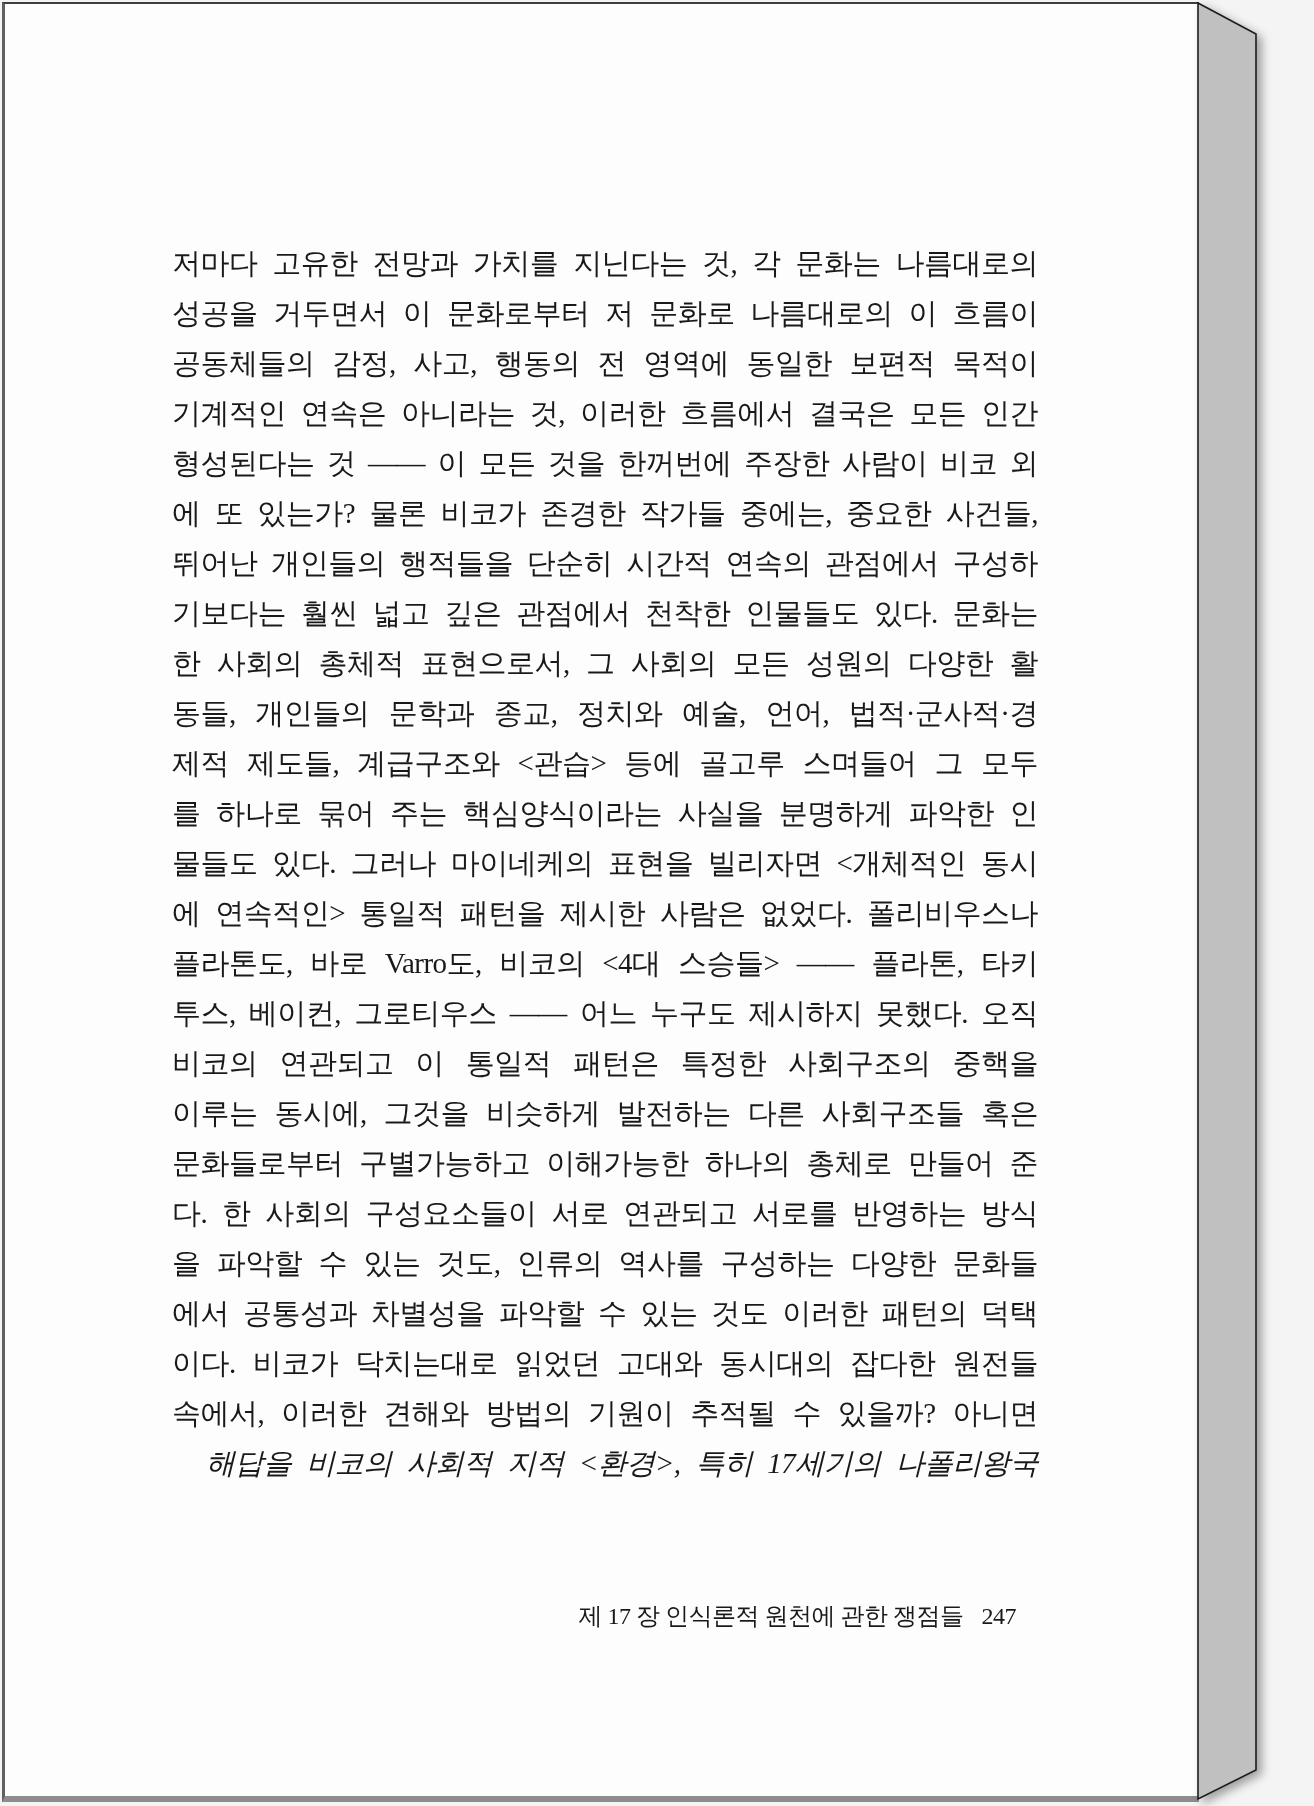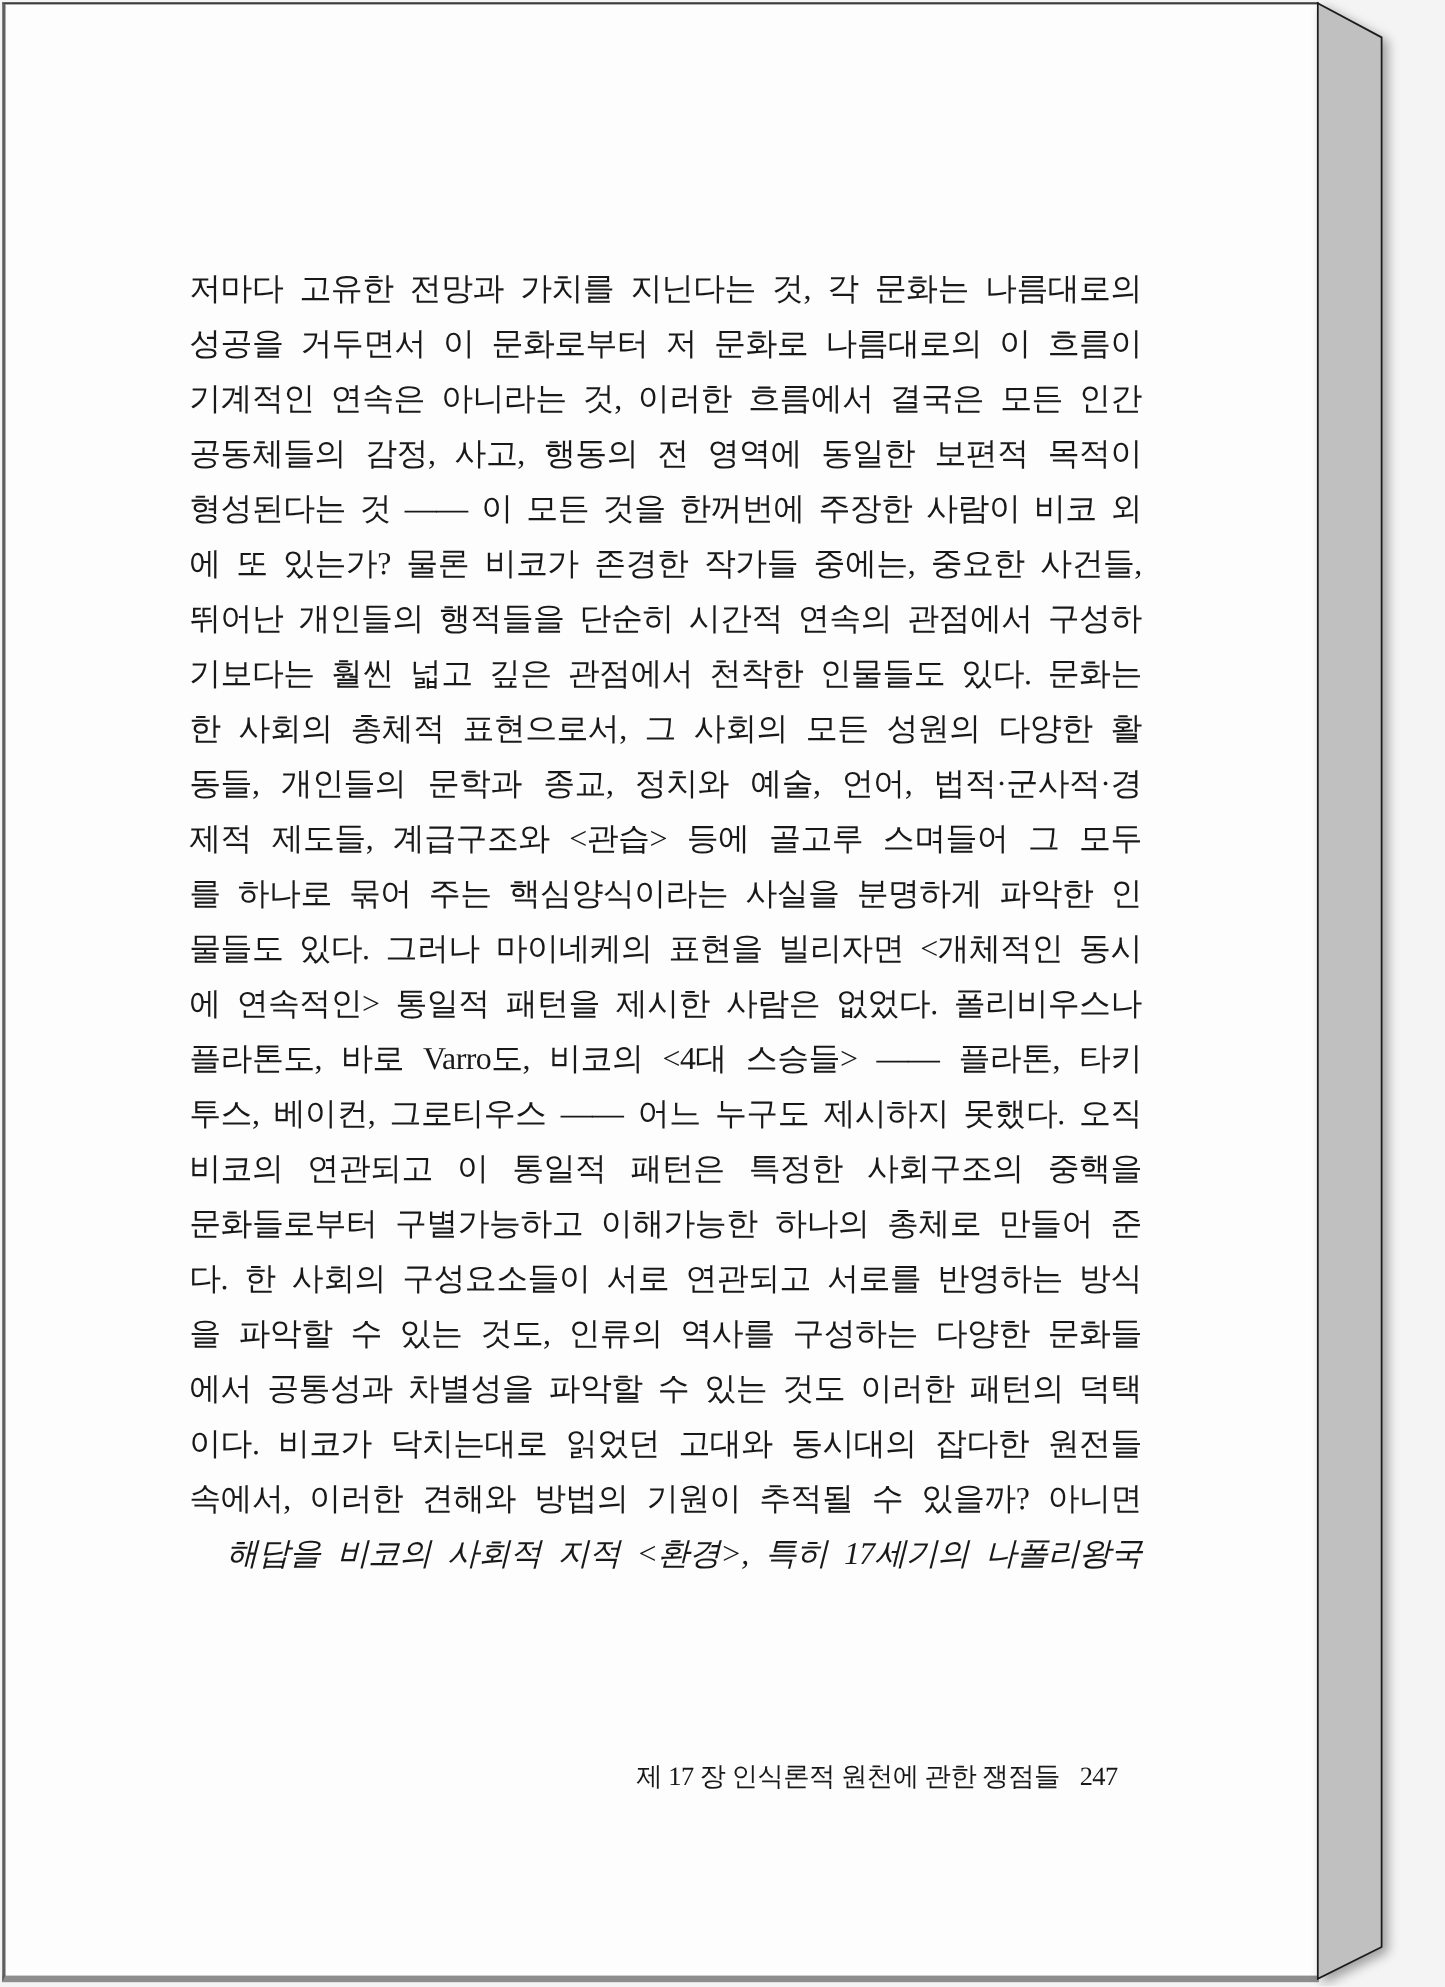--- a/index.html
+++ b/index.html
@@ -84,35 +84,36 @@
 </head>
 <body>
 
 <div class="canvas">
 
   <div class="page">
 
     <div class="text-block">
       <div class="text-line">저마다 고유한 전망과 가치를 지닌다는 것, 각 문화는 나름대로의</div>
       <div class="text-line">성공을 거두면서 이 문화로부터 저 문화로 나름대로의 이 흐름이</div>
+      <div class="text-line">공동체들의 감정, 사고, 행동의 전 영역에 동일한 보편적 목적이</div>
       <div class="text-line">기계적인 연속은 아니라는 것, 이러한 흐름에서 결국은 모든 인간</div>
-      <div class="text-line">공동체들의 감정, 사고, 행동의 전 영역에 동일한 보편적 목적이</div>
       <div class="text-line">형성된다는 것 —— 이 모든 것을 한꺼번에 주장한 사람이 비코 외</div>
       <div class="text-line">에 또 있는가? 물론 비코가 존경한 작가들 중에는, 중요한 사건들,</div>
       <div class="text-line">뛰어난 개인들의 행적들을 단순히 시간적 연속의 관점에서 구성하</div>
       <div class="text-line">기보다는 훨씬 넓고 깊은 관점에서 천착한 인물들도 있다. 문화는</div>
       <div class="text-line">한 사회의 총체적 표현으로서, 그 사회의 모든 성원의 다양한 활</div>
       <div class="text-line">동들, 개인들의 문학과 종교, 정치와 예술, 언어, 법적·군사적·경</div>
       <div class="text-line">제적 제도들, 계급구조와 &lt;관습&gt; 등에 골고루 스며들어 그 모두</div>
       <div class="text-line">를 하나로 묶어 주는 핵심양식이라는 사실을 분명하게 파악한 인</div>
       <div class="text-line">물들도 있다. 그러나 마이네케의 표현을 빌리자면 &lt;개체적인 동시</div>
       <div class="text-line">에 연속적인&gt; 통일적 패턴을 제시한 사람은 없었다. 폴리비우스나</div>
       <div class="text-line">플라톤도, 바로 Varro도, 비코의 &lt;4대 스승들&gt; —— 플라톤, 타키</div>
       <div class="text-line">투스, 베이컨, 그로티우스 —— 어느 누구도 제시하지 못했다. 오직</div>
       <div class="text-line">비코의 연관되고 이 통일적 패턴은 특정한 사회구조의 중핵을</div>
+      <div class="text-line">이루는 동시에, 그것을 비슷하게 발전하는 다른 사회구조들 혹은</div>
       <div class="text-line">문화들로부터 구별가능하고 이해가능한 하나의 총체로 만들어 준</div>
       <div class="text-line">다. 한 사회의 구성요소들이 서로 연관되고 서로를 반영하는 방식</div>
       <div class="text-line">을 파악할 수 있는 것도, 인류의 역사를 구성하는 다양한 문화들</div>
       <div class="text-line">에서 공통성과 차별성을 파악할 수 있는 것도 이러한 패턴의 덕택</div>
       <div class="text-line">이다. 비코가 닥치는대로 읽었던 고대와 동시대의 잡다한 원전들</div>
       <div class="text-line">속에서, 이러한 견해와 방법의 기원이 추적될 수 있을까? 아니면</div>
       <div class="text-line para-indent">해답을 비코의 사회적 지적 &lt;환경&gt;, 특히 17세기의 나폴리왕국</div>
     </div>
 
     <div class="footer">

